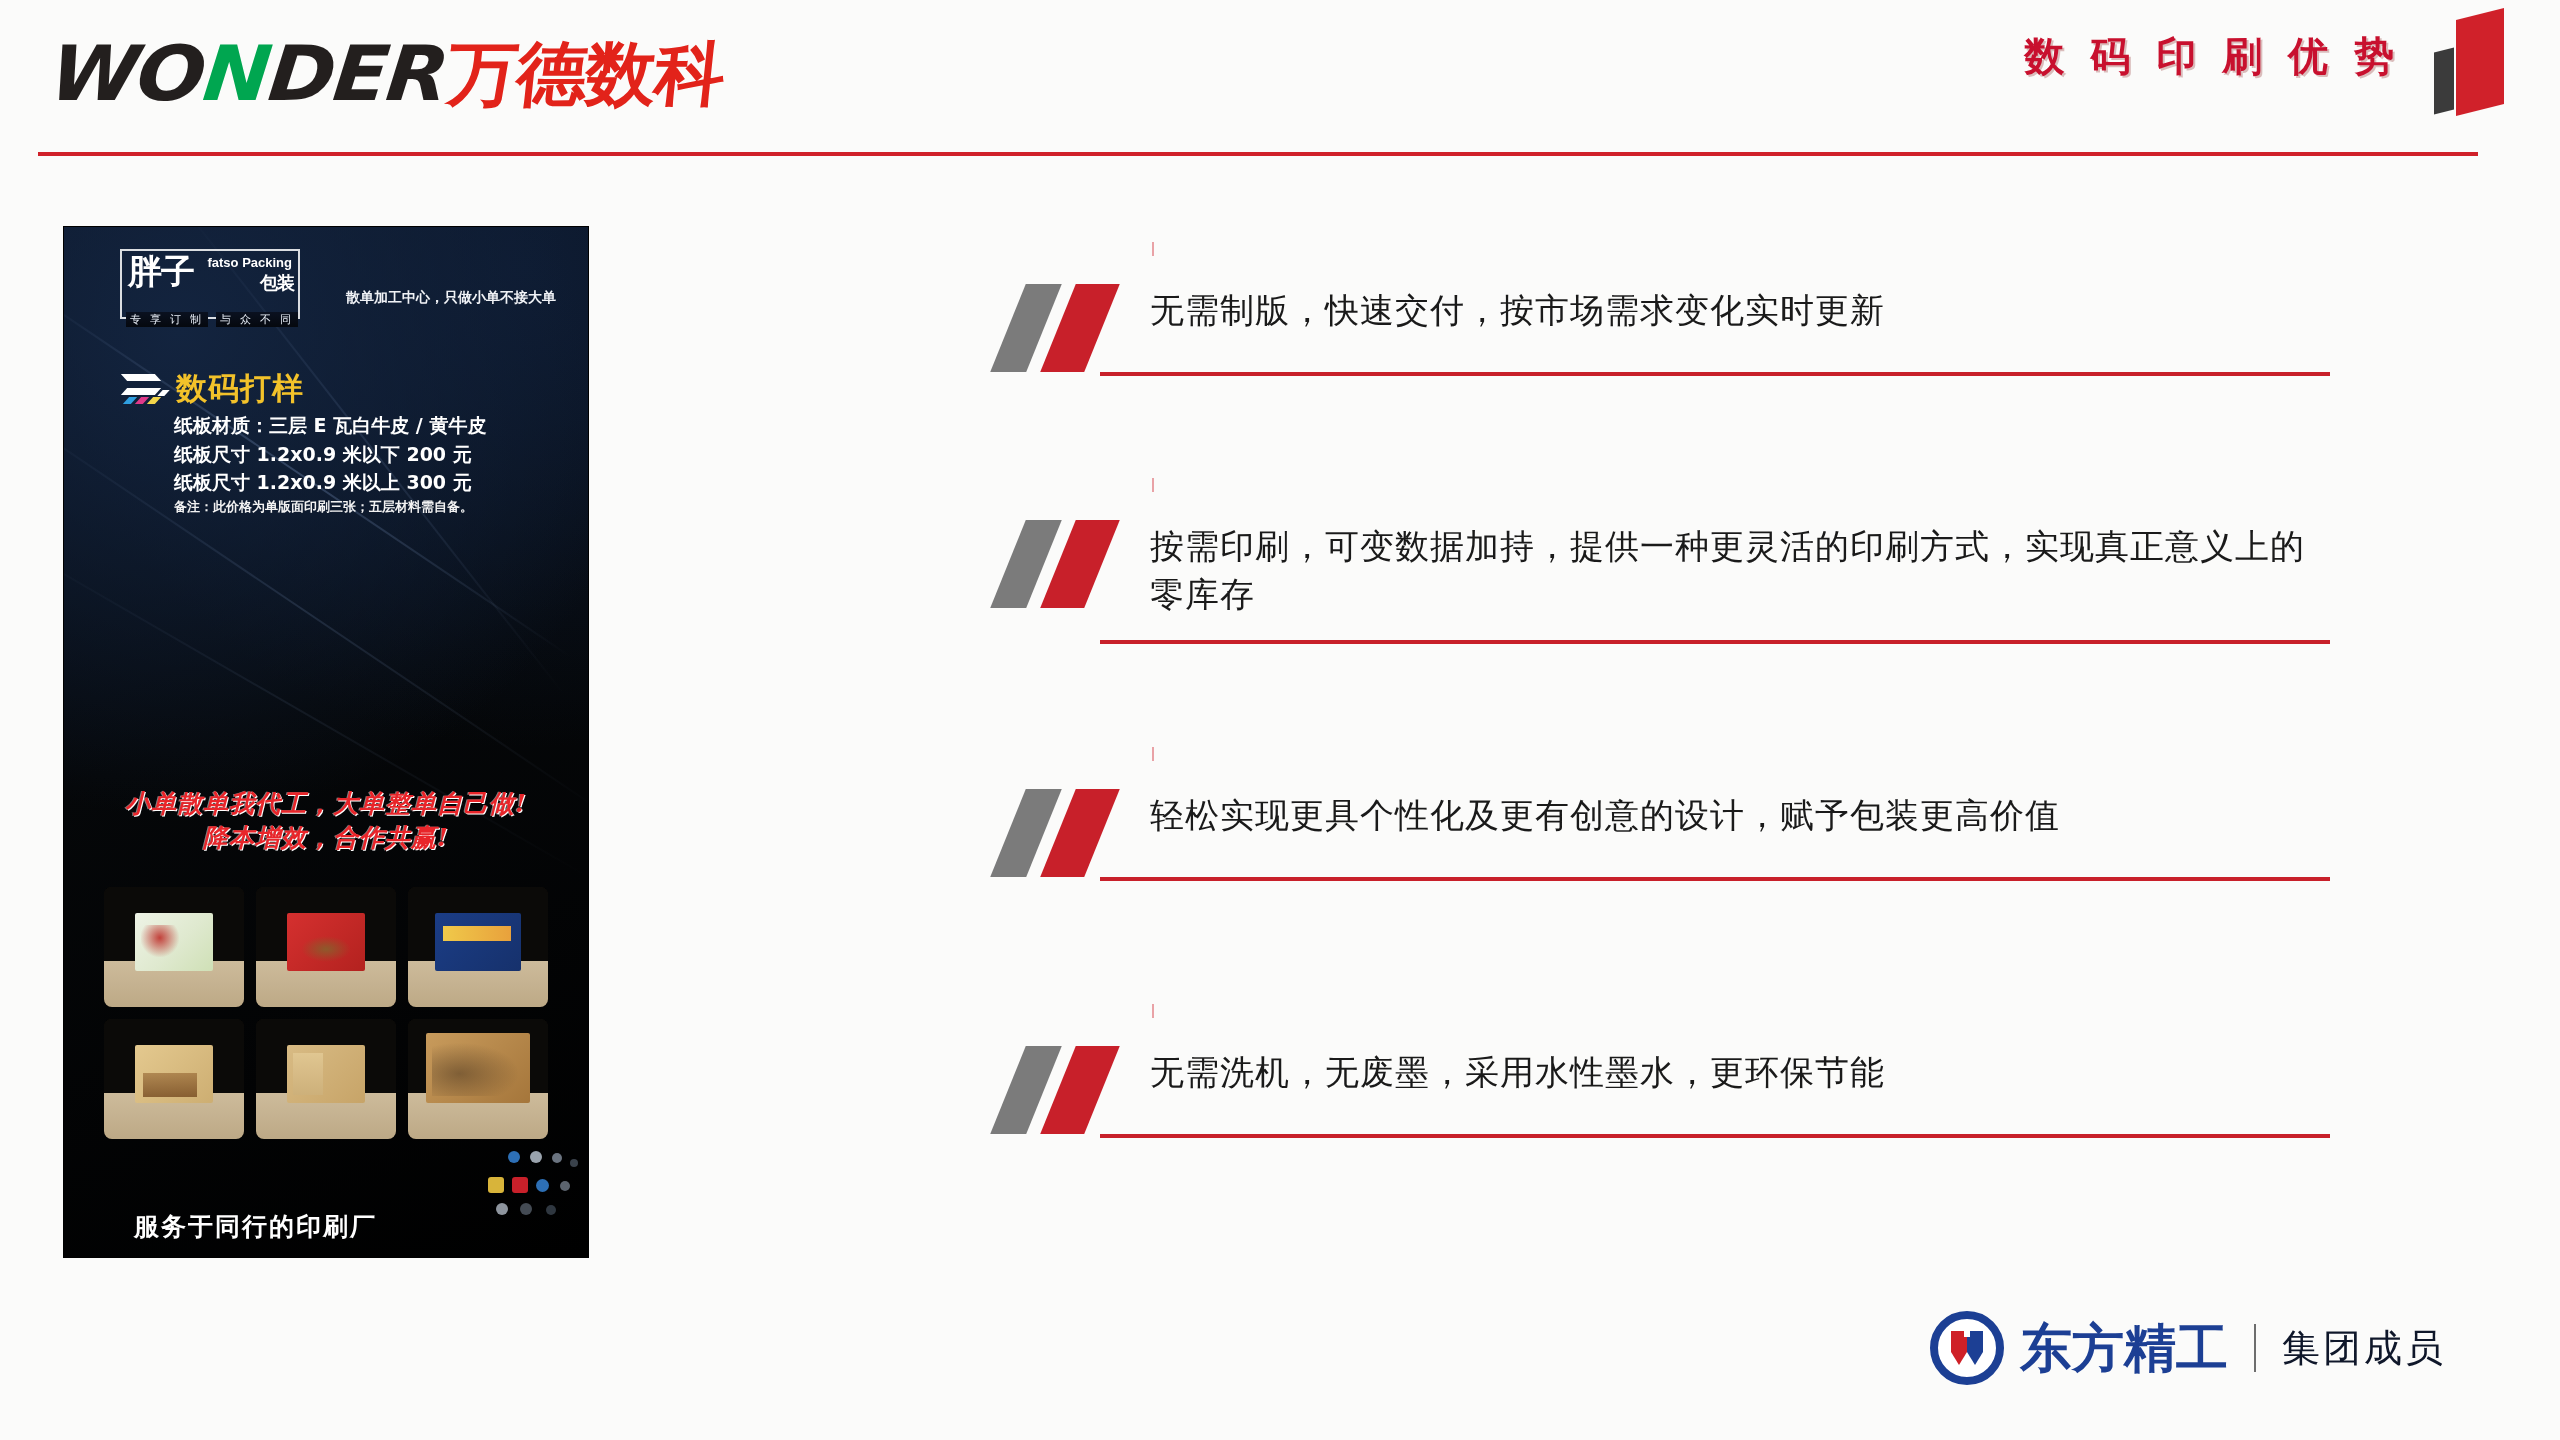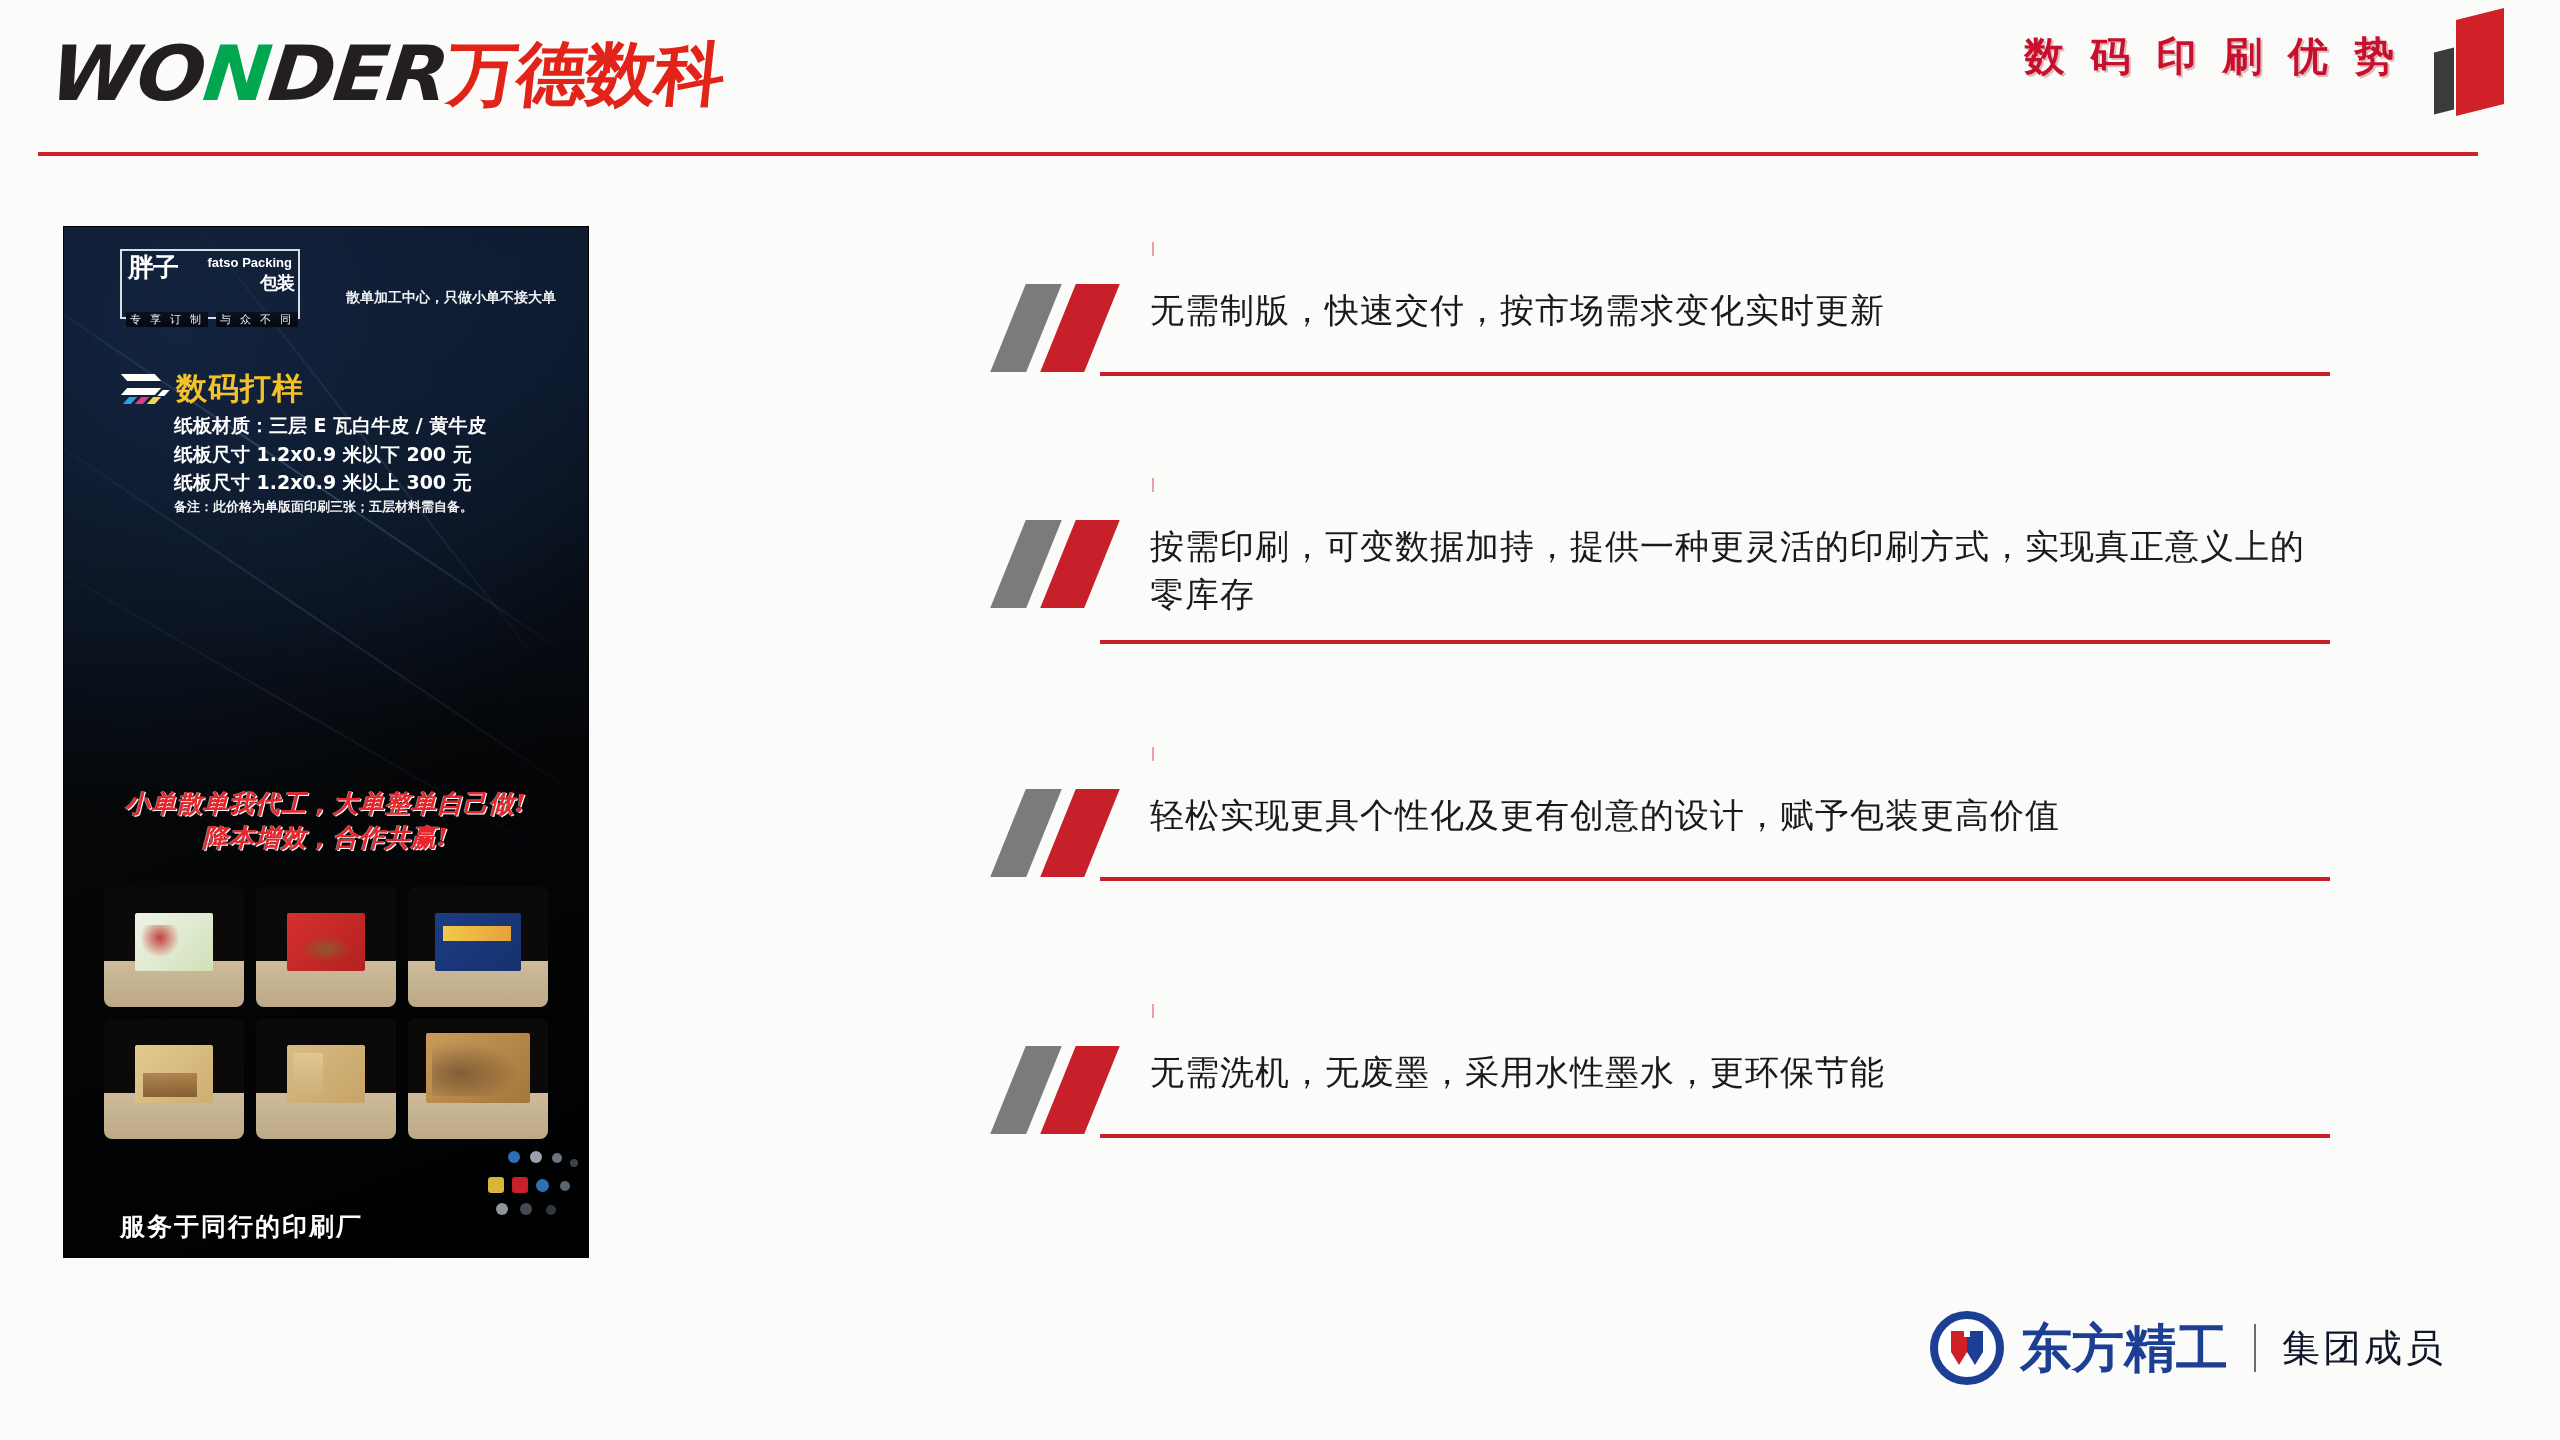--- a/index.html
+++ b/index.html
@@ -127,21 +127,21 @@
   .pt-logo-box {
     position: absolute;
     left: 56px; top: 22px;
     width: 180px; height: 70px;
     border: 2px solid rgba(255,255,255,.85);
     box-sizing: border-box;
   }
   .pt-logo-cn {
     position: absolute;
     left: 6px; top: 4px;
-    font-size: 26px;
+    font-size: 34px;
     font-weight: 900;
     color: #ffffff;
     line-height: 0.95;
     letter-spacing: -1px;
     font-family: "DejaVu Sans", sans-serif;
   }
   .pt-logo-en {
     position: absolute;
     right: 6px; top: 4px;
     font-size: 13px;
@@ -317,21 +317,21 @@
     background: linear-gradient(180deg,#e0c691,#cdb07a); }
   .p6 .box { background: linear-gradient(135deg,#c89b5c 0%,#a5763b 100%); width:74%; left:13%; height:58%; }
   .p6 .box:after { content:""; position:absolute; left:6%; top:10%; width:88%; height:80%;
     background: radial-gradient(ellipse at 30% 60%, rgba(70,50,30,.5) 0%, rgba(70,50,30,0) 65%); }
 
   .poster-footer {
     position: absolute;
     left: 0; bottom: 14px;
     width: 524px;
     text-align: left;
-    padding-left: 56px;
+    padding-left: 70px;
     box-sizing: border-box;
     font-size: 25px;
     font-weight: 700;
     color: #ffffff;
     letter-spacing: 2px;
     font-family: "DejaVu Sans", sans-serif;
   }
   .mosaic {
     position: absolute;
     right: 0; bottom: 0;

